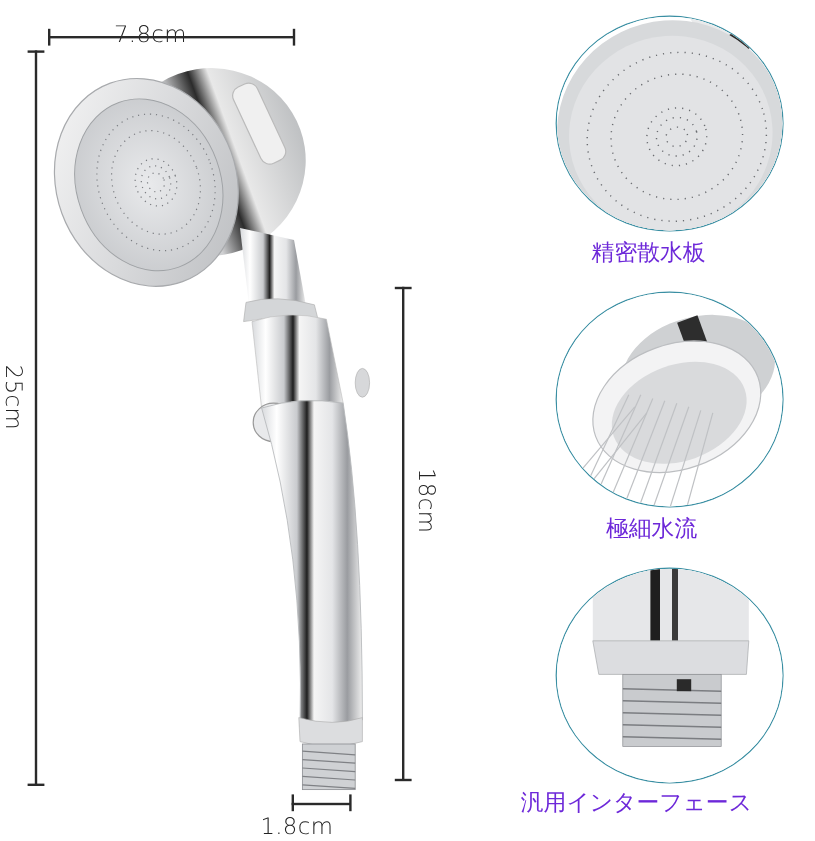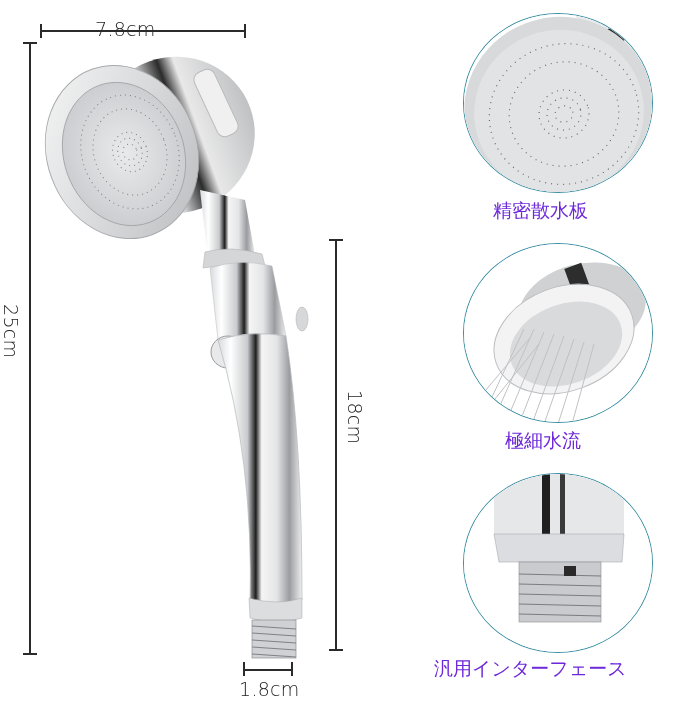--- a/index.html
+++ b/index.html
@@ -31,21 +31,21 @@
 <div class="dim-text rot" style="left:-14px; top:318px; width:50px; text-align:center;">25cm</div>
 
 <div class="line" style="left:335px; top:239px; width:1.5px; height:411px;"></div>
 <div class="line" style="left:329px; top:239px; width:14px; height:1.5px;"></div>
 <div class="line" style="left:329px; top:649px; width:14px; height:1.5px;"></div>
 <div class="dim-text rot" style="left:330px; top:404px; width:50px; text-align:center;">18cm</div>
 
 <div class="line" style="left:243px; top:669px; width:49px; height:1.5px;"></div>
 <div class="line" style="left:243px; top:662px; width:1.5px; height:14px;"></div>
 <div class="line" style="left:291px; top:662px; width:1.5px; height:14px;"></div>
-<div class="dim-text" style="left:239px; top:678px;">1.8cm</div>
+<div class="dim-text" style="left:217px; top:678px;">1.8cm</div>
 
 <div style="position:absolute; left:40px; top:40px; width:300px; height:630px;">
   <svg width="300" height="630" viewBox="0 0 300 630">
     <defs>
       <linearGradient id="chromeH" x1="0" x2="1" y1="0" y2="0">
         <stop offset="0" stop-color="#d8dadd"></stop>
         <stop offset="0.15" stop-color="#ffffff"></stop>
         <stop offset="0.35" stop-color="#c9cbce"></stop>
         <stop offset="0.45" stop-color="#1e1e1e"></stop>
         <stop offset="0.52" stop-color="#f5f5f5"></stop>

